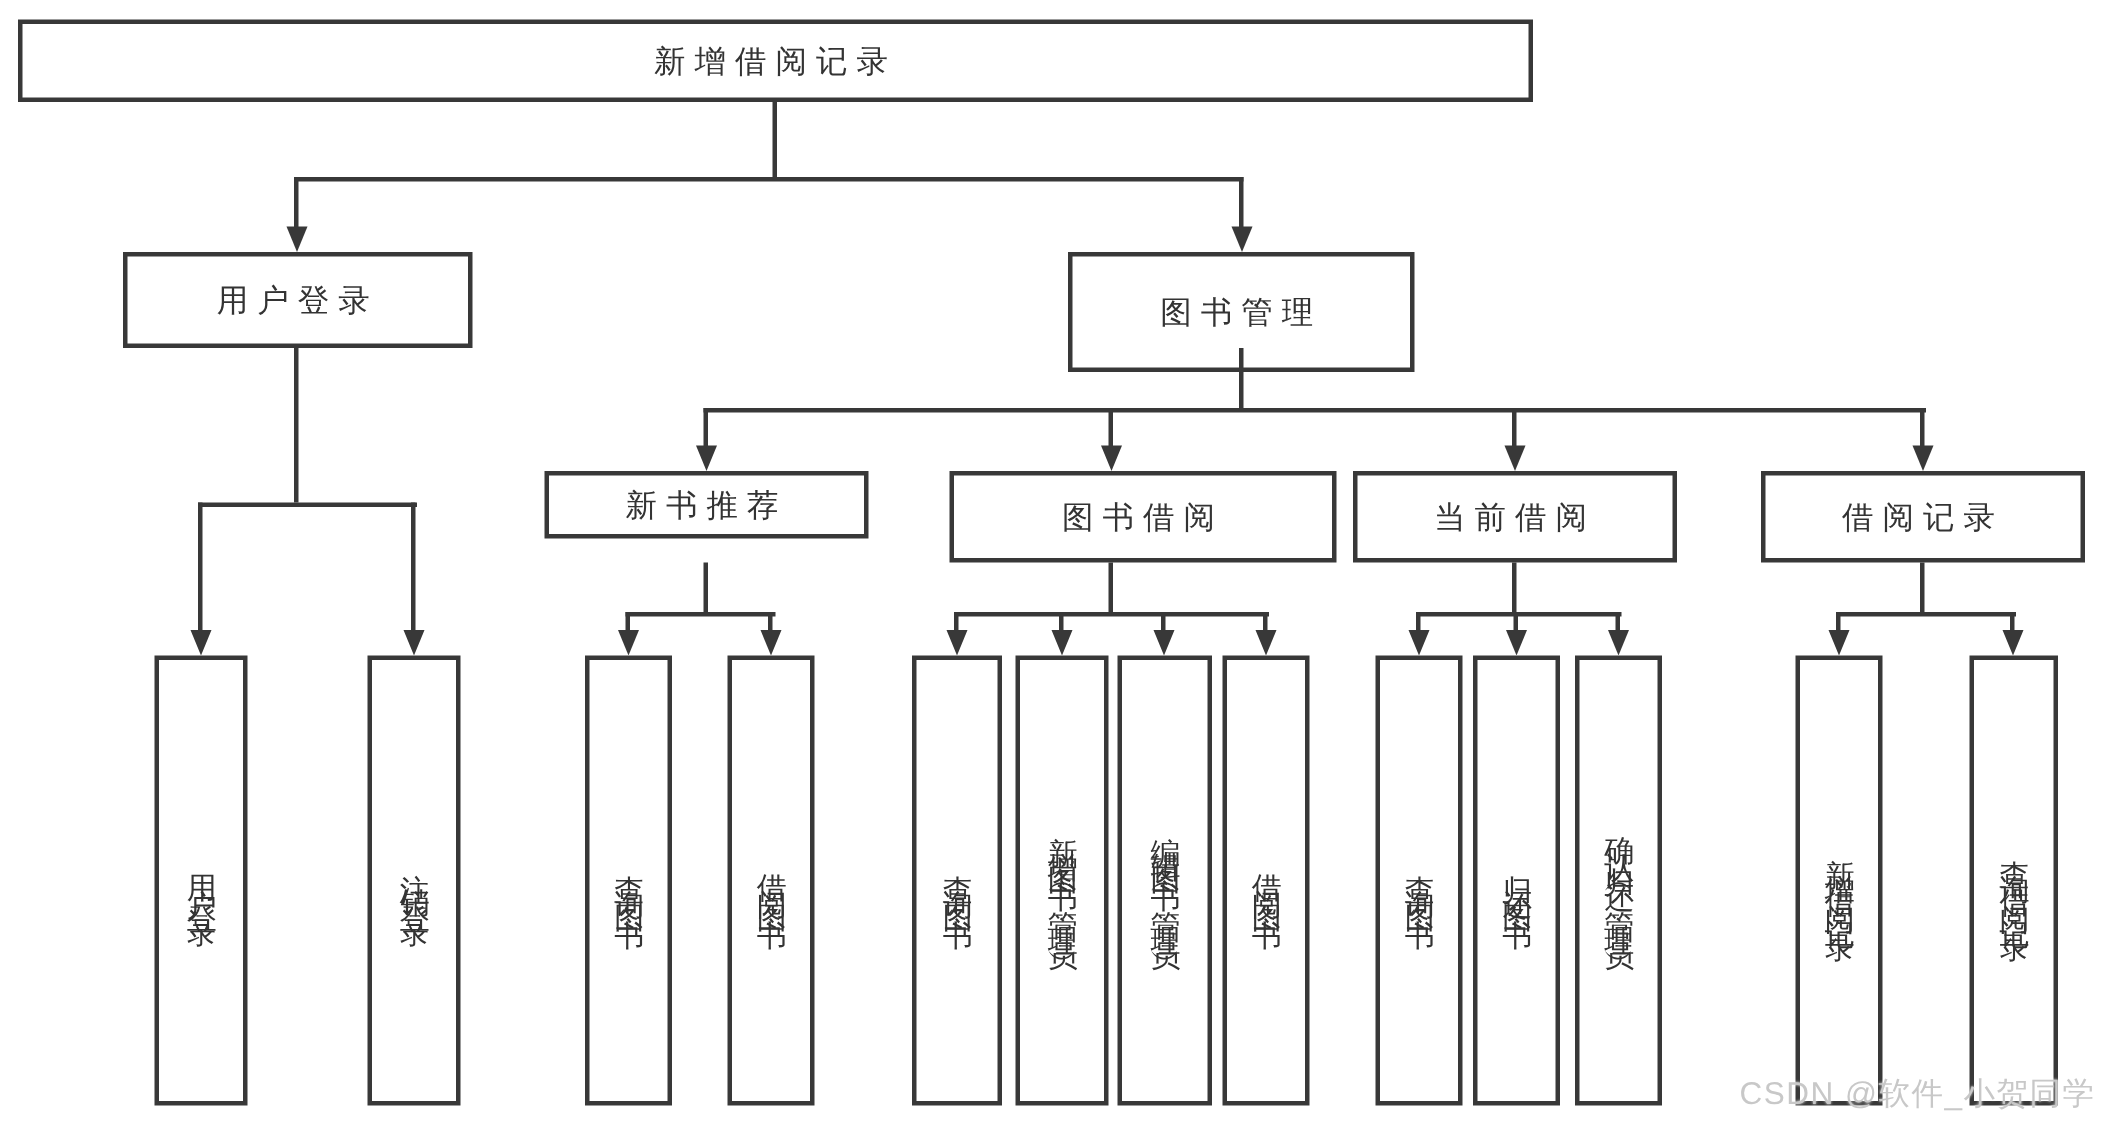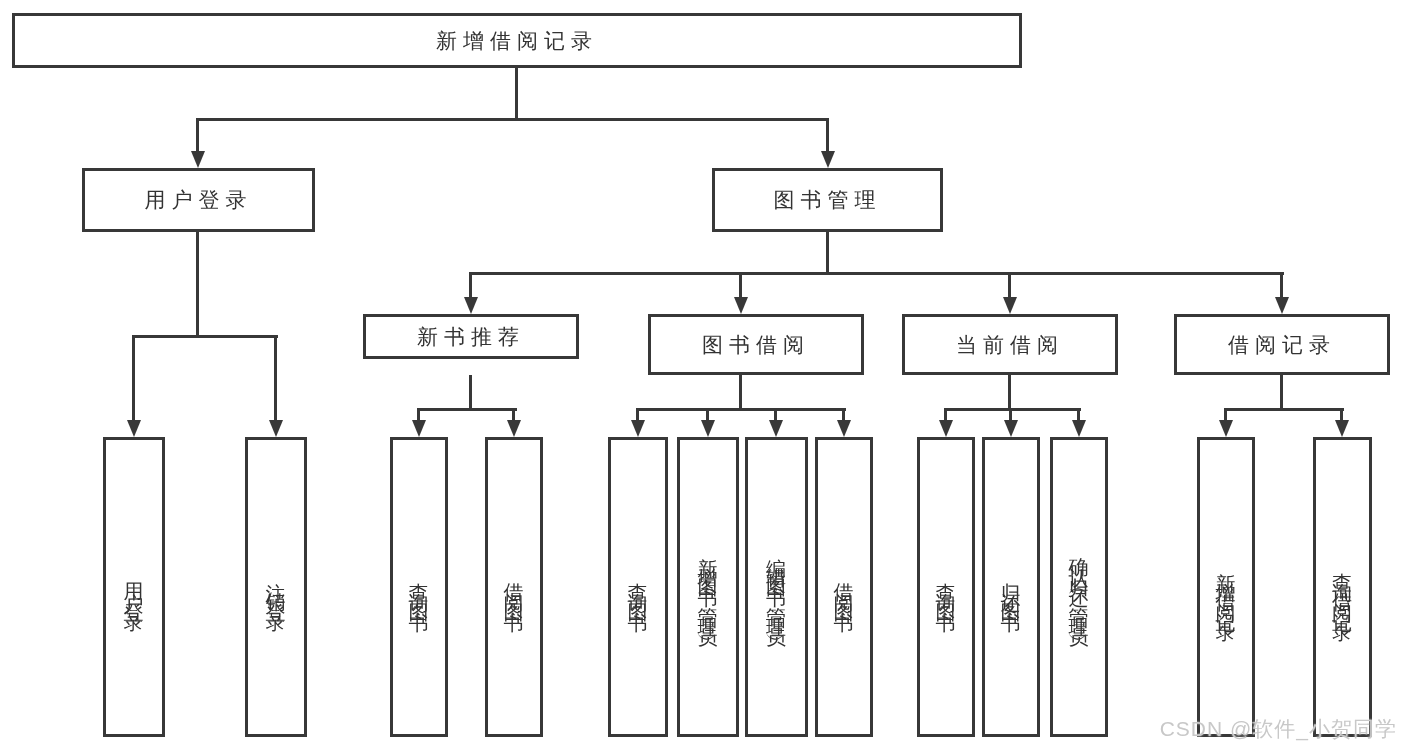--- a/index.html
+++ b/index.html
@@ -64,21 +64,21 @@
   <div class="ln" style="left:515px;top:68px;width:3px;height:50px"></div>
   <div class="ln" style="left:196px;top:118px;width:633px;height:3px"></div>
   <div class="ln" style="left:196px;top:118px;width:3px;height:37px"></div>
   <div class="ln" style="left:826px;top:118px;width:3px;height:37px"></div>
   <div class="ar" style="left:191px;top:151px"></div>
   <div class="ar" style="left:821px;top:151px"></div>
 
   <div class="box" style="left:82px;top:168px;width:233px;height:64px">
     <span class="hlabel">用户登录</span>
   </div>
-  <div class="box" style="left:712px;top:168px;width:231px;height:64px">
+  <div class="box" style="left:712px;top:168px;width:231px;height:80px">
     <span class="hlabel">图书管理</span>
   </div>
 
   <div class="ln" style="left:196px;top:232px;width:3px;height:103px"></div>
   <div class="ln" style="left:132px;top:335px;width:146px;height:3px"></div>
   <div class="ln" style="left:132px;top:335px;width:3px;height:89px"></div>
   <div class="ln" style="left:274px;top:335px;width:3px;height:89px"></div>
   <div class="ar" style="left:127px;top:420px"></div>
   <div class="ar" style="left:269px;top:420px"></div>
 
@@ -89,21 +89,21 @@
   <div class="ln" style="left:1008px;top:272px;width:3px;height:28px"></div>
   <div class="ln" style="left:1280px;top:272px;width:3px;height:28px"></div>
   <div class="ar" style="left:464px;top:297px"></div>
   <div class="ar" style="left:734px;top:297px"></div>
   <div class="ar" style="left:1003px;top:297px"></div>
   <div class="ar" style="left:1275px;top:297px"></div>
 
   <div class="box" style="left:363px;top:314px;width:216px;height:45px">
     <span class="hlabel">新书推荐</span>
   </div>
-  <div class="box" style="left:648px;top:314px;width:216px;height:61px">
+  <div class="box" style="left:633px;top:314px;width:258px;height:61px">
     <span class="hlabel">图书借阅</span>
   </div>
   <div class="box" style="left:1174px;top:314px;width:216px;height:61px">
     <span class="hlabel">借阅记录</span>
   </div>
   <div class="box" style="left:902px;top:314px;width:216px;height:61px">
     <span class="hlabel">当前借阅</span>
   </div>
 
   <div class="ln" style="left:469px;top:375px;width:3px;height:33px"></div>

